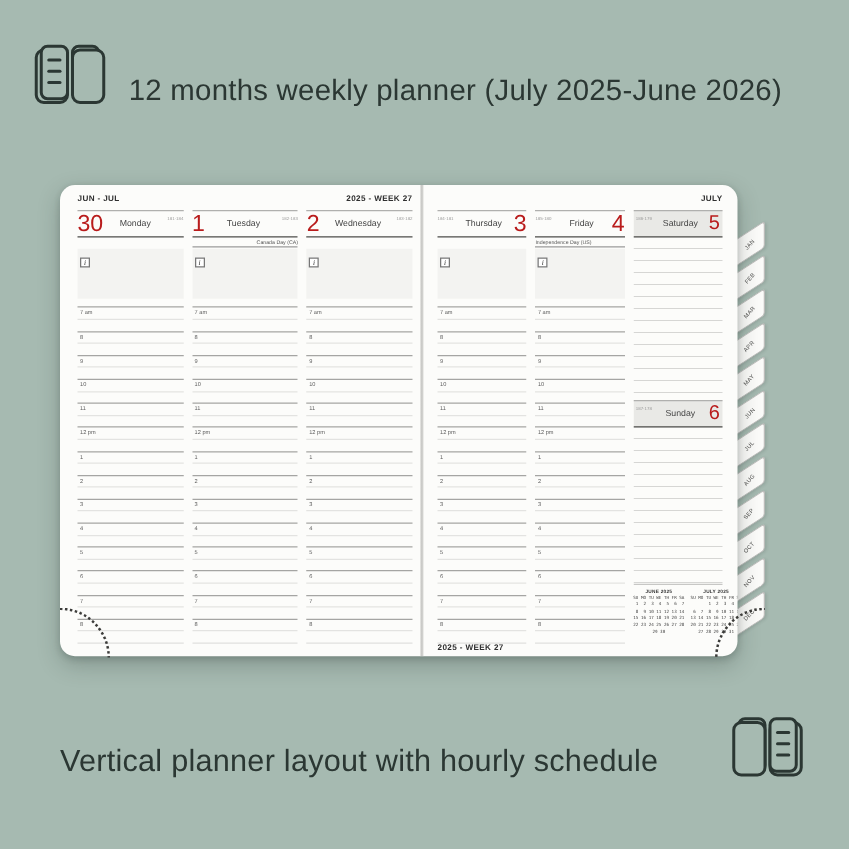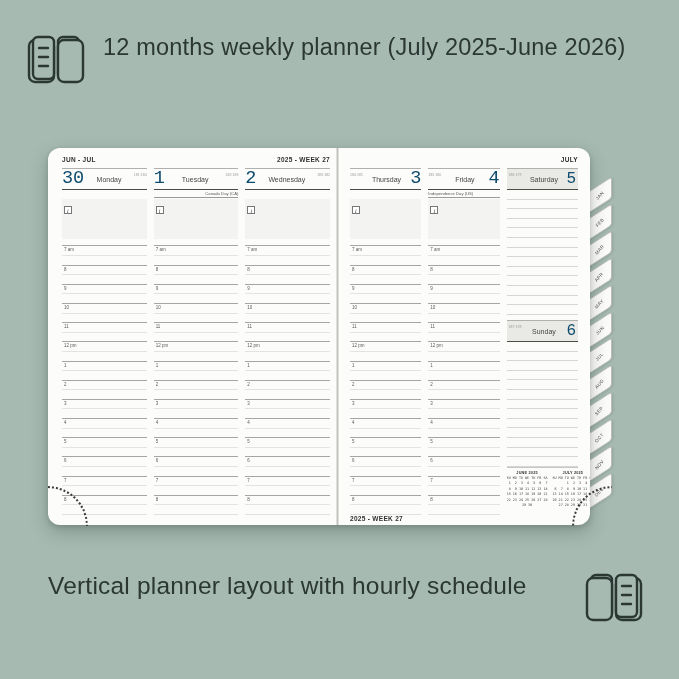--- a/index.html
+++ b/index.html
@@ -5,21 +5,21 @@
   * { box-sizing: border-box; margin: 0; padding: 0; }
   html,body { width:679px; height:679px; }
   body {
     position: relative;
     background: var(--background, #a6bab1);
     font-family: "Liberation Sans", sans-serif;
     overflow: hidden;
   }
 
   
-  .banner { position:absolute; display:flex; align-items:flex-start; gap:18px; color:var(--ink,#2b3733); }
+  .banner { position:absolute; display:flex; align-items:flex-end; gap:18px; color:var(--ink,#2b3733); }
   .banner-top { top:34px; left:27px; right:10px; }
   .banner-bottom { top:572px; left:48px; right:36px; }
   .banner-title { font-size:23.5px; font-weight:500; letter-spacing:.2px; white-space:nowrap; }
   .banner-bottom .banner-title { font-size:24.5px; }
   .book-icon svg { display:block; }
 
   
   .planner-wrap { position:absolute; left:48px; top:148px; width:564px; height:377px; }
   .page {
     position:absolute; left:0; top:0; width:542px; height:377px;
@@ -36,21 +36,21 @@
 
   .page-head { height:13px; display:flex; justify-content:space-between; align-items:flex-start;
     font-size:6.5px; font-weight:bold; color:#2f2f2f; letter-spacing:.3px; }
   .page-head.right-only { justify-content:flex-end; }
 
   .cols { flex:1; display:flex; gap:7px; }
   .day-col { flex:1; display:flex; flex-direction:column; min-width:0; }
 
   .day-head { height:22px; border-top:1px solid #b0b0ae; border-bottom:1.5px solid #4c4c4a;
     display:flex; align-items:center; }
-  .date-num { font-family:Liberation Mono, monospace; font-size:18.5px; line-height:1; color:#0c4a6e; }
+  .date-num { font-family:Liberation Sans, sans-serif; font-size:18.5px; line-height:1; color:#b91c1c; }
   .day-name { flex:1; text-align:center; font-size:7px; color:#454545; }
   .yday { font-size:3.5px; color:#9a9a9a; align-self:flex-start; margin-top:4px; }
   .mirror .yday { order:0; } .mirror .day-name { order:1; } .mirror .date-num { order:2; }
 
   .holiday { height:8px; line-height:7px; font-size:4.2px; color:#5a5a5a; }
   .holiday-r { text-align:right; }
   .holiday:not(:empty) { border-bottom:.5px solid #9a9a9a; }
 
   .notes { height:40px; background:#f3f3f1; margin-top:1px; }
   .ibox { display:inline-block; margin:2px; width:8px; height:8px; border:.6px solid #777;

